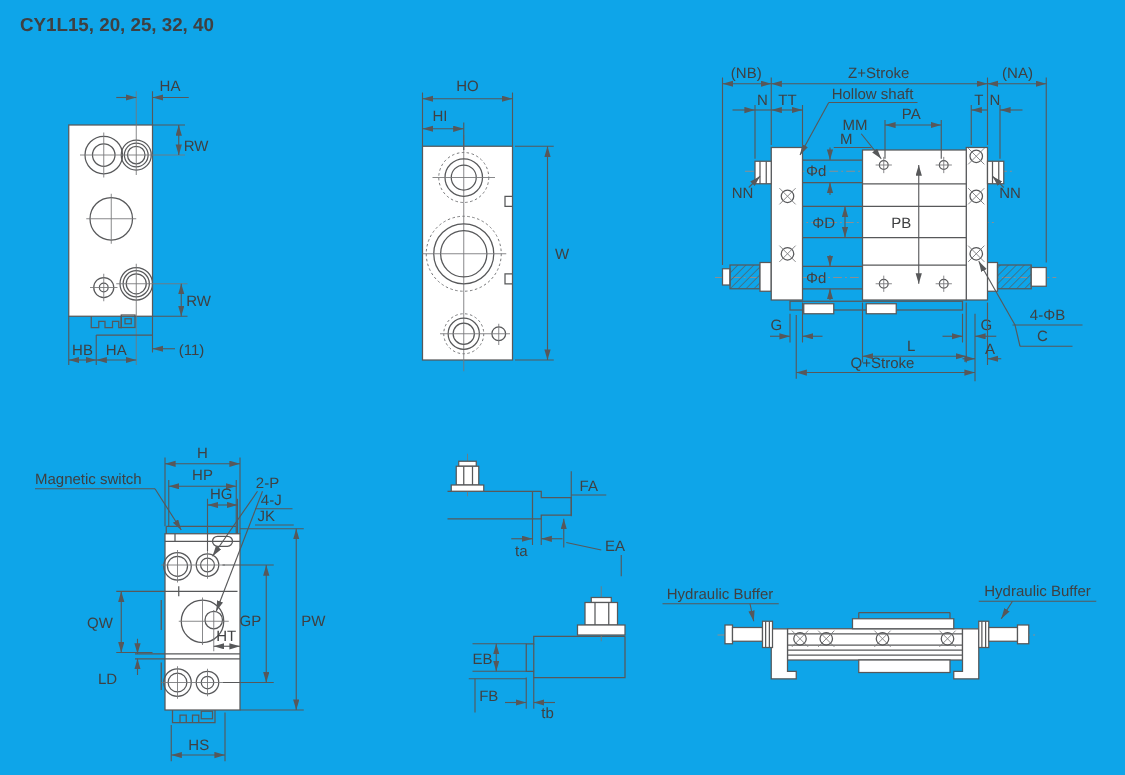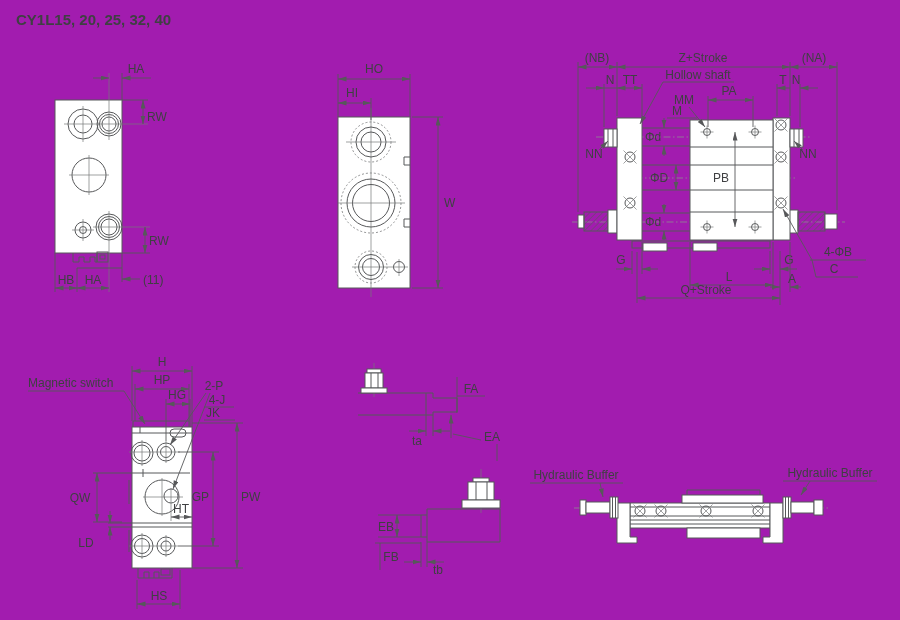--- a/index.html
+++ b/index.html
@@ -1,16 +1,16 @@
 <!DOCTYPE html>
 <html><head>
 <meta charset="utf-8">
 <style>
   html,body{margin:0;padding:0;background:#fff;}
-  .stage{position:relative;width:900px;height:620px;background:#a21caf;overflow:hidden;
+  .stage{position:relative;width:900px;height:620px;background:#0ea5e9;overflow:hidden;
          font-family:"Liberation Sans",sans-serif;}
   svg{display:block;}
   .s  {stroke:#57585a;stroke-width:1;fill:none;}
   .sf {stroke:#57585a;stroke-width:1;fill:#fff;}
   .sh {stroke:#57585a;stroke-width:1;fill:url(#hatch);}
   .d  {stroke:#57585a;stroke-width:0.9;fill:none;}
   .c  {stroke:#77787a;stroke-width:0.7;fill:none;}
   .cd {stroke:#8d8e90;stroke-width:0.8;fill:none;stroke-dasharray:7 2.5 1.5 2.5;}
   .dt {stroke:#77787a;stroke-width:0.8;fill:none;stroke-dasharray:2 2;}
   text{fill:#3f4042;font-size:12px;font-family:"Liberation Sans",sans-serif;}

